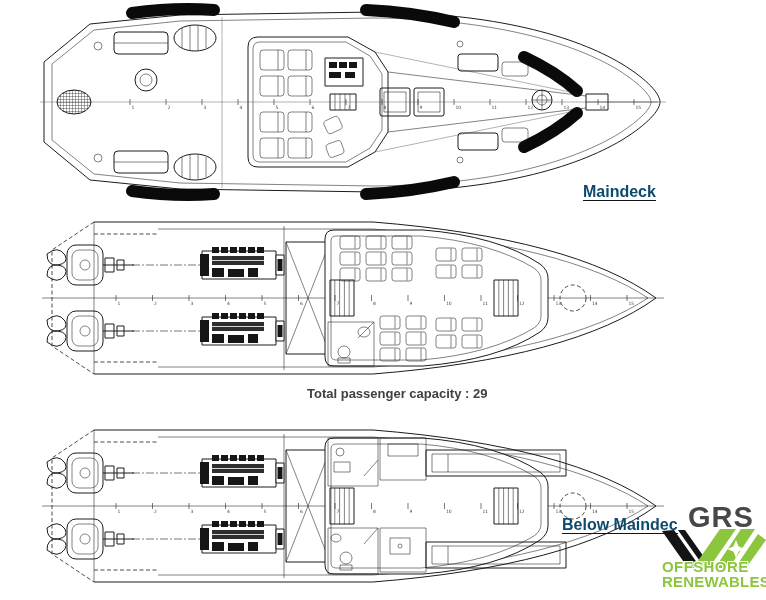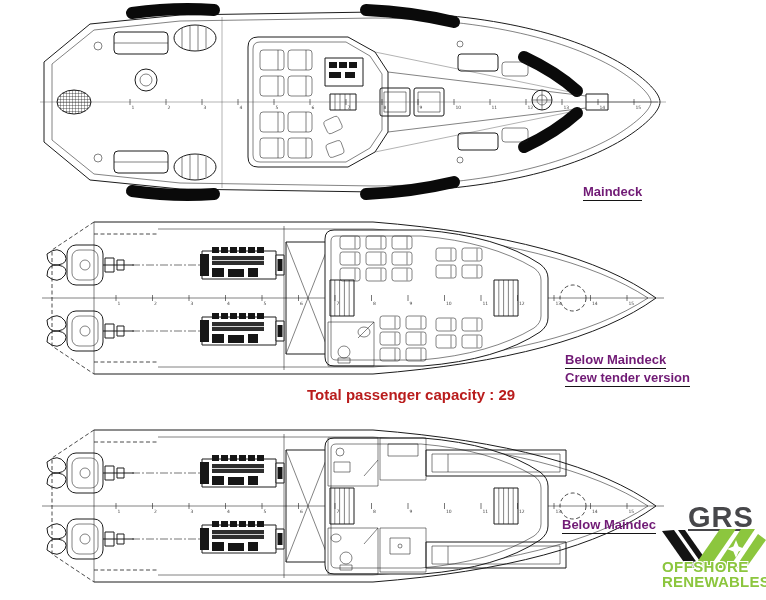--- a/index.html
+++ b/index.html
@@ -15,27 +15,27 @@
   .plan .dashdot{stroke-dasharray:8 2 2 2;stroke-width:.6;}
   .plan .fender{stroke:#0a0a0a;stroke-width:12;stroke-linecap:round;}
   .plan .f-dark{fill:#161616;stroke:none;}
   .plan .f-mid{fill:#2e2e2e;stroke:none;}
   .plan .f-white{fill:#ffffff;stroke:var(--line,#1c1c1c);}
   .plan .hatchfill{fill:url(#crosshatch);stroke:var(--line,#1c1c1c);}
   .plan .wline{stroke:#fff;stroke-width:.8;}
   .plan .tick{stroke:var(--line,#1c1c1c);stroke-width:.6;}
   .plan text.ticknum{font-size:4.5px;fill:#454545;stroke:none;font-family:"DejaVu Sans",sans-serif;}
   
-  .lbl{position:absolute;font-weight:bold;color:#701a75;font-size:13px;line-height:17px;white-space:nowrap;}
+  .lbl{position:absolute;font-weight:bold;color:#0c4a6e;font-size:16px;line-height:17px;white-space:nowrap;}
   .lbl .u{display:inline-block;border-bottom:1.8px solid #141414;}
-  .cap{position:absolute;font-weight:bold;color:#b91c1c;font-size:15px;white-space:nowrap;}
+  .cap{position:absolute;font-weight:bold;color:#404040;font-size:13px;white-space:nowrap;}
   
   .logo{position:absolute;left:660px;top:502px;width:106px;height:98px;z-index:5;}
   .logo-acronym{position:absolute;left:28px;top:0;font-size:29px;line-height:30px;font-weight:bold;
-                letter-spacing:1px;color:var(--logo-dark,#47474a);text-decoration:underline;}
+                letter-spacing:1px;color:var(--logo-dark,#47474a);}
   .logo-mark{position:absolute;left:0;top:25px;width:106px;height:52px;}
   .logo-mark .lg-black{fill:var(--logo-black,#141414);}
   .logo-mark .lg-green{fill:var(--logo-green,#8cc63e);}
   .logo-mark .lg-star{fill:#ffffff;}
   .logo-words{position:absolute;left:2px;top:57px;font-weight:bold;color:var(--logo-green,#8cc63e);
       font-size:15px;line-height:15px;letter-spacing:.4px;
       text-shadow:-1px -1px 0 #fff,1px -1px 0 #fff,-1px 1px 0 #fff,1px 1px 0 #fff;}
   .hiddendefs{position:absolute;width:0;height:0;overflow:hidden;}
 </style>
 </head>
@@ -322,24 +322,20 @@
         <text x="527.5" y="93" class="ticknum">13</text>
         <line x1="562.5" y1="83" x2="562.5" y2="89" class="tick"></line>
         <text x="564" y="93" class="ticknum">14</text>
         <line x1="599" y1="83" x2="599" y2="89" class="tick"></line>
         <text x="600.5" y="93" class="ticknum">15</text>
       </g>
   </svg>
 
   <div class="cap" style="left:307px;top:386px;">Total passenger capacity : 29</div>
 
-  <div class="lbl" style="left:565px;top:351px;">
-    <span class="u">Below Maindeck</span><br>
-    <span class="u">Crew tender version</span>
-  </div>
 
   <svg class="view plan" style="left:28px;top:420px;" width="640" height="178" viewBox="0 0 640 178">
     <use href="#below-stern"></use>
     <use href="#cabin-shell"></use>
     <g>
       <rect x="300" y="18" width="50" height="48" class="thin"></rect>
       <circle cx="312" cy="32" r="4" class="thin"></circle>
         <rect x="306" y="42" width="16" height="10" class="thin"></rect>
       <line x1="350" y1="40" x2="336" y2="56" class="thin"></line>
       <rect x="352" y="18" width="46" height="42" class="thin"></rect>

